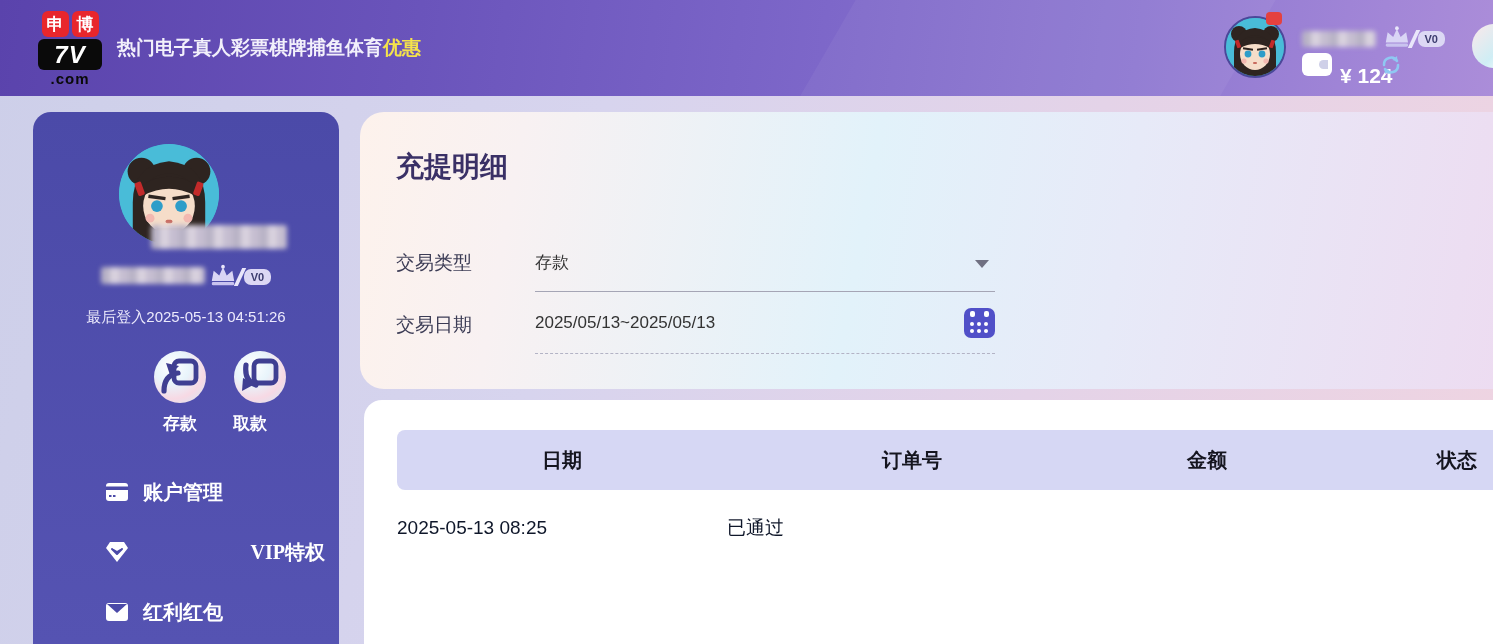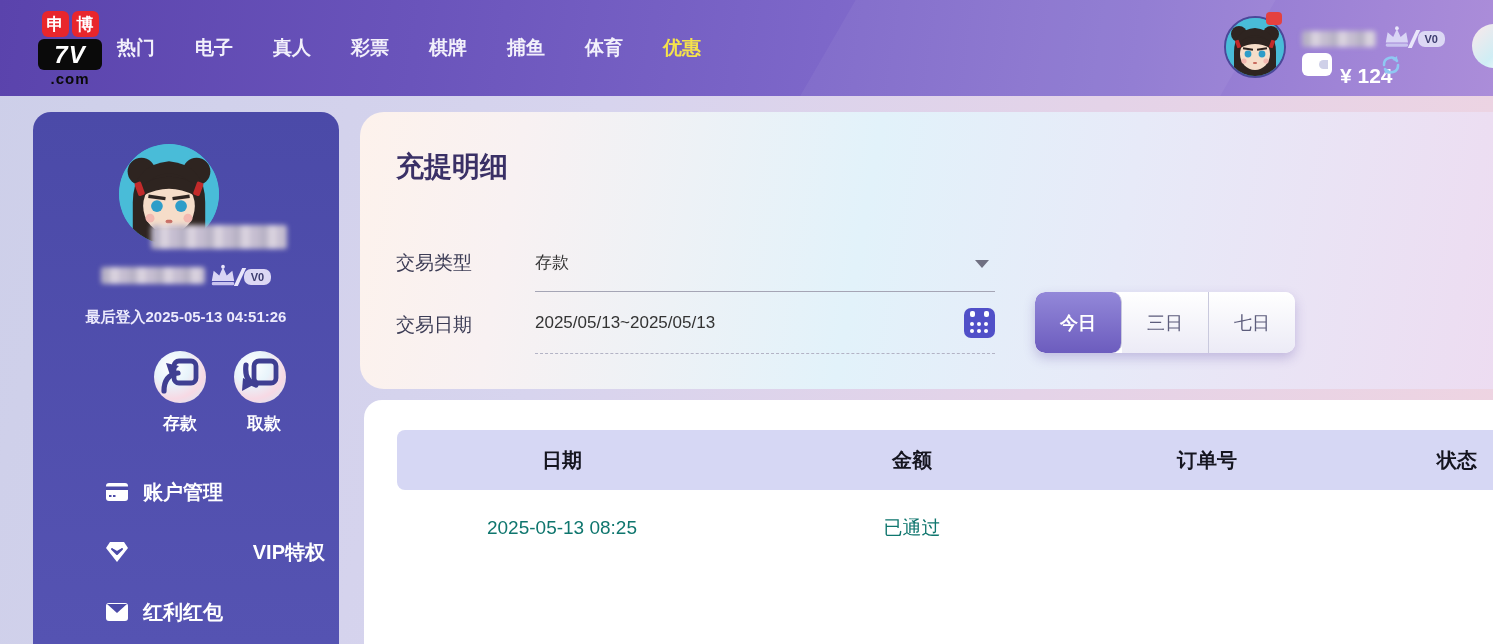--- a/index.html
+++ b/index.html
@@ -16,21 +16,21 @@
                    background:rgba(255,255,255,.05); transform:skewX(-30deg); }
   .logo { position:absolute; left:34px; top:11px; width:72px; cursor:pointer; }
   .logo-row { display:flex; gap:3px; justify-content:center; }
   .logo-sq { width:27px; height:26px; background:#e8262c; border-radius:6px; color:#fff;
              font-weight:bold; font-size:17px; display:flex; align-items:center; justify-content:center; }
   .logo-7v { margin:2px auto 0; width:64px; height:31px; background:#0a0a0a; border-radius:6px;
              color:#fff; font-weight:bold; font-style:italic; font-size:24px; letter-spacing:1px;
              display:flex; align-items:center; justify-content:center; }
   .logo-com { text-align:center; color:#0a0a0a; font-weight:bold; font-size:15px; letter-spacing:1px;
               line-height:15px; margin-top:1px; }
-  .nav-items { position:absolute; left:117px; top:0; height:96px; display:flex; align-items:center; gap:40px; }
+  .nav-items { position:absolute; left:117px; top:0; height:96px; display:flex; align-items:center; }
   .nav-item { color:#f2f0fb; font-size:19px; font-weight:bold; cursor:pointer; white-space:nowrap; }
   .nav-item.active { color:#f5e34b; }
 
   .topuser-avatar { position:absolute; left:1224px; top:16px; width:62px; height:62px; border-radius:50%;
                     background:#49bcd8; border:2px solid #4b4899; overflow:hidden; cursor:pointer; }
   .notif-dot { position:absolute; left:1266px; top:12px; width:16px; height:13px; background:#e5413f;
                border-radius:4px; }
   .blurbar { background:repeating-linear-gradient(90deg,#b9b3c6 0 9px,#d9d2de 9px 18px,#c6bed1 18px 27px);
              filter:blur(2.5px); border-radius:3px; }
   .top-nameblur { position:absolute; left:1302px; top:31px; width:74px; height:16px; }
@@ -52,32 +52,32 @@
              background:linear-gradient(180deg,#4b4aa8 0%,#5553b2 100%);
              border-radius:18px 18px 0 0; }
   .side-avatar { position:absolute; left:137px; top:32px; width:100px; height:100px; border-radius:50%;
                  background:#49bcd8; overflow:hidden; transform:translateX(-50%); left:186px; margin-left:-50px; }
   .side-avatar-censor { position:absolute; left:118px; top:113px; width:136px; height:24px; z-index:3; }
   .side-name-row { position:absolute; left:0; top:152px; width:306px; display:flex; align-items:center;
                    justify-content:center; }
   .side-nameblur { width:104px; height:17px; margin-right:4px; }
   .crown-sm { display:flex; align-items:flex-end; }
   .side-lastlogin { position:absolute; left:0; top:196px; width:306px; text-align:center; color:#eceafc;
-                    font-size:15px; font-weight:bold; }
+                    font-size:15px; font-weight:normal; }
   .round-btn { position:absolute; top:239px; width:52px; height:52px; border-radius:50%; cursor:pointer;
                background:radial-gradient(circle at 35% 30%,#ffffff 0%,#e8f4fb 35%,#f7d9e4 65%,#cfe9f6 100%); }
   .round-btn.deposit { left:121px; }
   .round-btn.withdraw { left:201px; }
   .round-lbl { position:absolute; top:300px; width:52px; text-align:center; color:#fff; font-size:17px;
                font-weight:bold; }
   .round-lbl.deposit { left:121px; }
-  .round-lbl.withdraw { left:205px; }
+  .round-lbl.withdraw { left:191px; }
   .menu-item { position:absolute; left:72px; width:220px; height:30px; display:flex; align-items:center;
                gap:14px; cursor:pointer; }
-  .menu-item .mi-label { color:#fff; font-size:20px; font-weight:bold; }
+  .menu-item .mi-label { color:#fff; font-size:20px; font-weight:bold;font-family:Liberation Serif, serif; }
 
   
   .filter-panel { position:absolute; left:360px; top:112px; width:1140px; height:277px;
                   border-radius:24px 0 0 24px;
                   background:linear-gradient(100deg,#fdf2ec 0%,#f8f1f2 14%,#e2f2fa 44%,#e7eaf8 66%,#eddcf1 100%); }
   .fp-titlerow { position:absolute; left:36px; top:36px; display:flex; align-items:baseline; gap:13px; }
   .fp-title { font-size:28px; font-weight:bold; color:#3a3066; }
   .fp-sub { font-size:17px; color:#4a4080; }
   .fp-label { position:absolute; left:36px; font-size:19px; color:#3c3c55; }
   .fp-value { position:absolute; left:175px; font-size:17px; color:#333; }
@@ -104,21 +104,21 @@
                       border-radius:10px; }
 
   
   .table-panel { position:absolute; left:364px; top:400px; width:1136px; height:244px; background:#fff;
                  border-radius:18px 0 0 0; overflow:hidden; }
   .tbl { position:absolute; left:33px; top:30px; width:1200px; }
   .tbl-head { display:grid; grid-template-columns:330px 370px 220px 280px; height:60px;
               background:#d6d7f4; border-radius:8px; align-items:center; }
   .tbl-head .th { text-align:center; font-size:20px; font-weight:bold; color:#15151f; }
   .tbl-row { display:grid; grid-template-columns:330px 370px 220px 280px; height:76px; align-items:center; }
-  .tbl-row .td { text-align:center; font-size:19px; color:#0f766e; }
+  .tbl-row .td { text-align:left; font-size:19px; color:#0f172a; }
 
   svg { display:block; }
 </style>
 </head>
 <body>
 
 <div id="stage">
 
   <div class="navbar">
     <div class="sheen"></div>
@@ -292,33 +292,28 @@
         <i class="cal-tab2"></i>
       <i class="cal-d1"></i>
         <i class="cal-d2"></i>
         <i class="cal-d3"></i>
       <i class="cal-d4"></i>
         <i class="cal-d5"></i>
         <i class="cal-d6"></i>
     </div>
     <div class="fp-line-date"></div>
 
-    <div class="range-group">
-      <div class="range-btn active">今日</div>
-      <div class="range-btn">三日</div>
-      <div class="range-btn">七日</div>
-    </div>
   </div>
 
   <div class="table-panel">
     <div class="tbl">
       <div class="tbl-head">
         <div class="th">日期</div>
+        <div class="th">订单号</div>
         <div class="th">金额</div>
-        <div class="th">订单号</div>
         <div class="th">状态</div>
       </div>
       <div class="tbl-row">
         <div class="td">2025-05-13 08:25</div>
         <div class="td">已通过</div>
       </div>
     </div>
   </div>
 
 </div>

